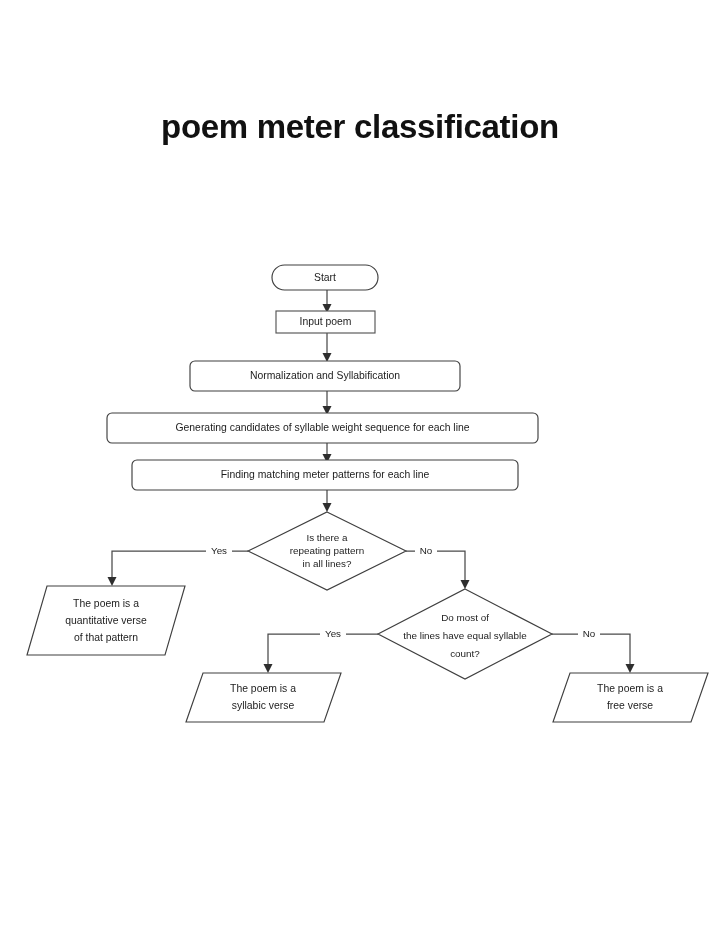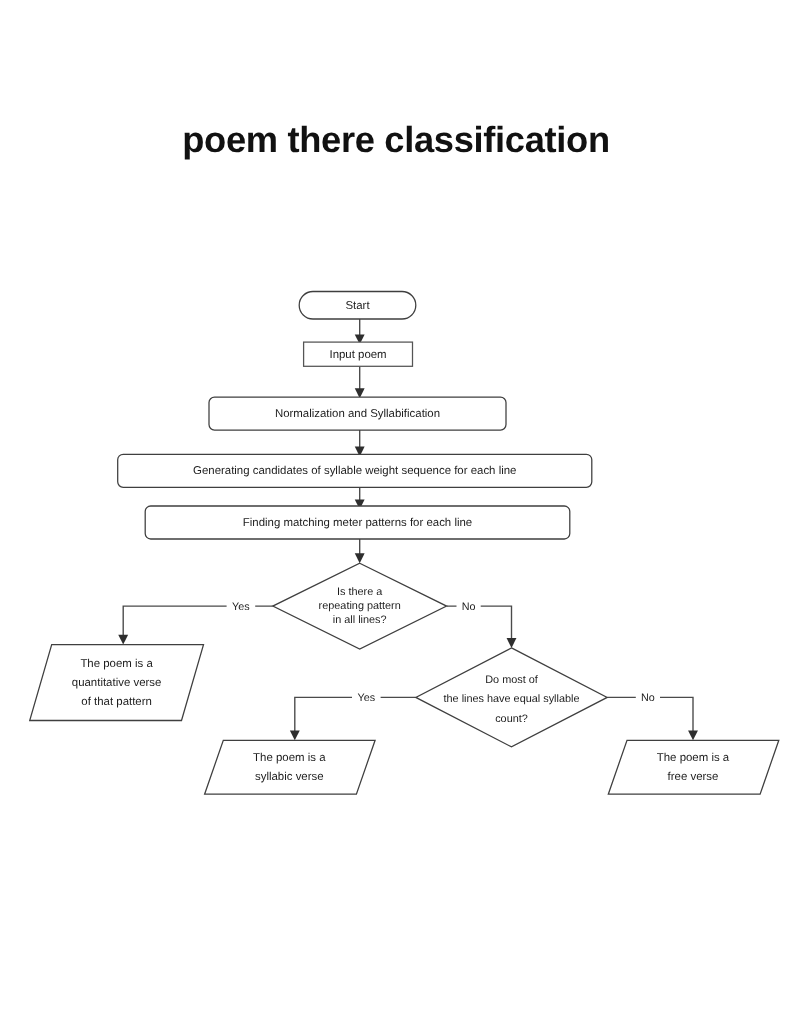--- a/index.html
+++ b/index.html
@@ -79,21 +79,21 @@
   .edge-label-bg {
     fill: #ffffff;
     stroke: none;
   }
 </style>
 </head>
 <body>
 
 <div id="page">
 
-  <div id="page-title">poem there classification</div>
+  <div id="page-title">poem meter classification</div>
 
   <svg id="flow-svg" viewBox="0 0 720 932">
 
     <g>
       <path class="connector" d="M327,290 L327,307"></path>
       <polygon class="arrow-head" points="327,313 322.5,304 331.5,304"></polygon>
     </g>
 
     <g>
       <path class="connector" d="M327,333 L327,356"></path>

